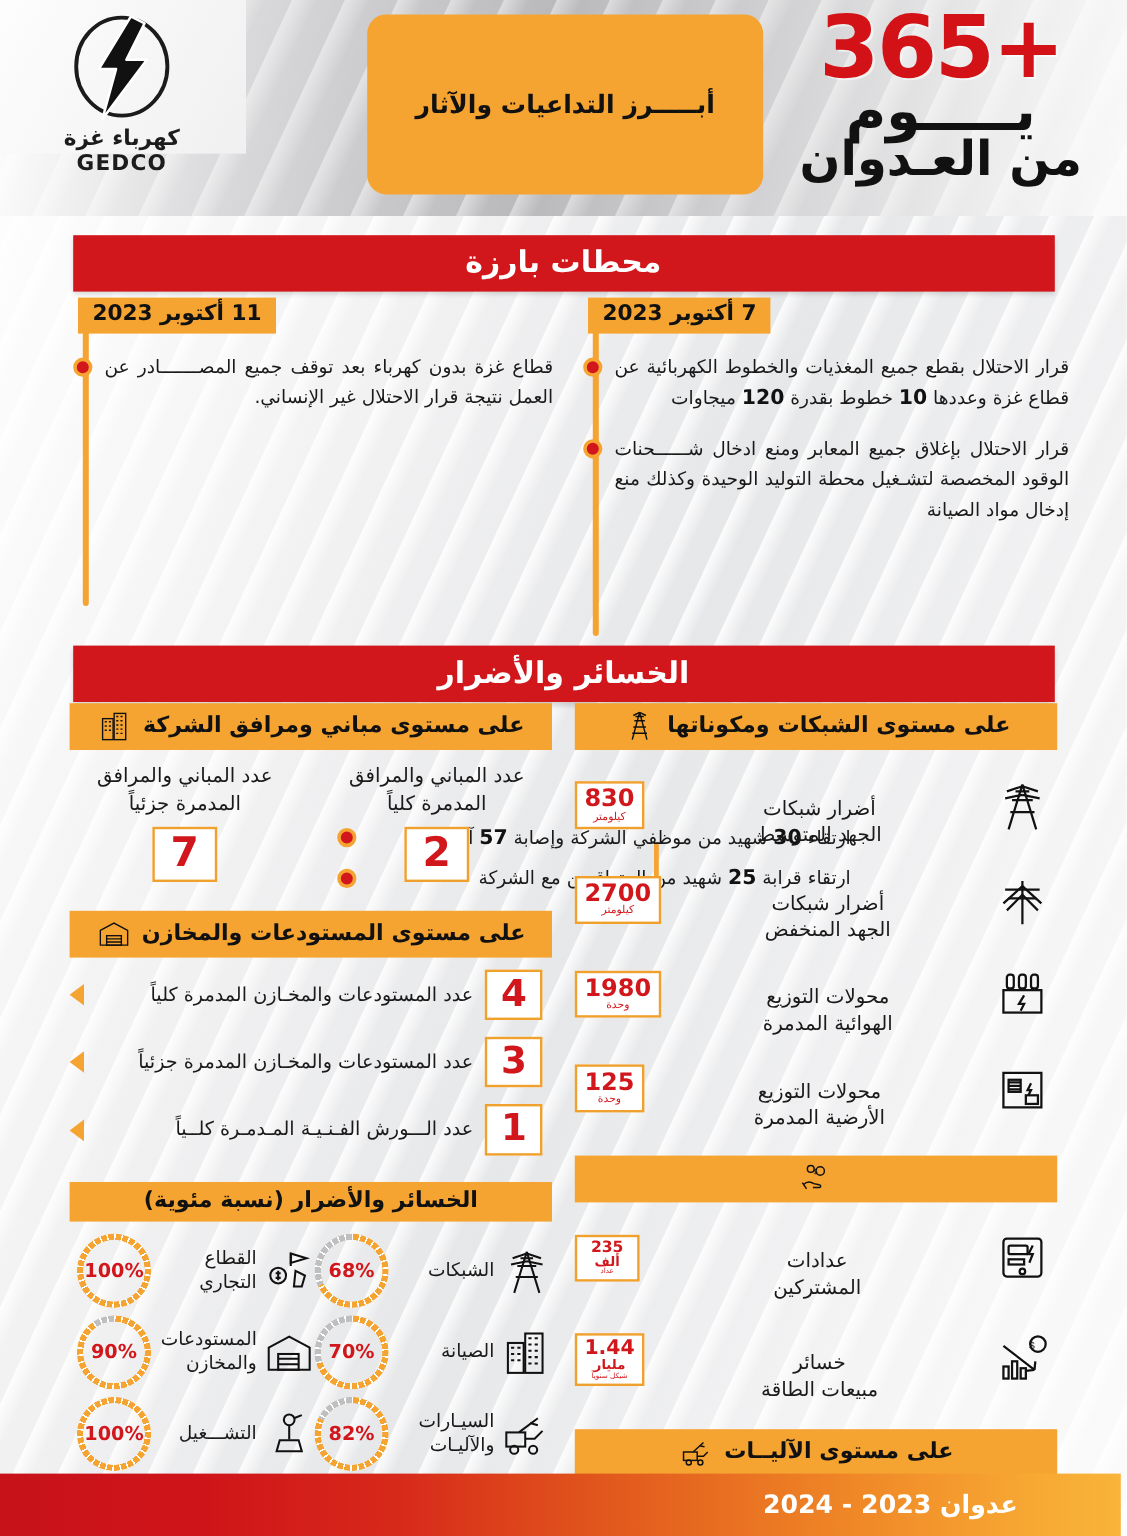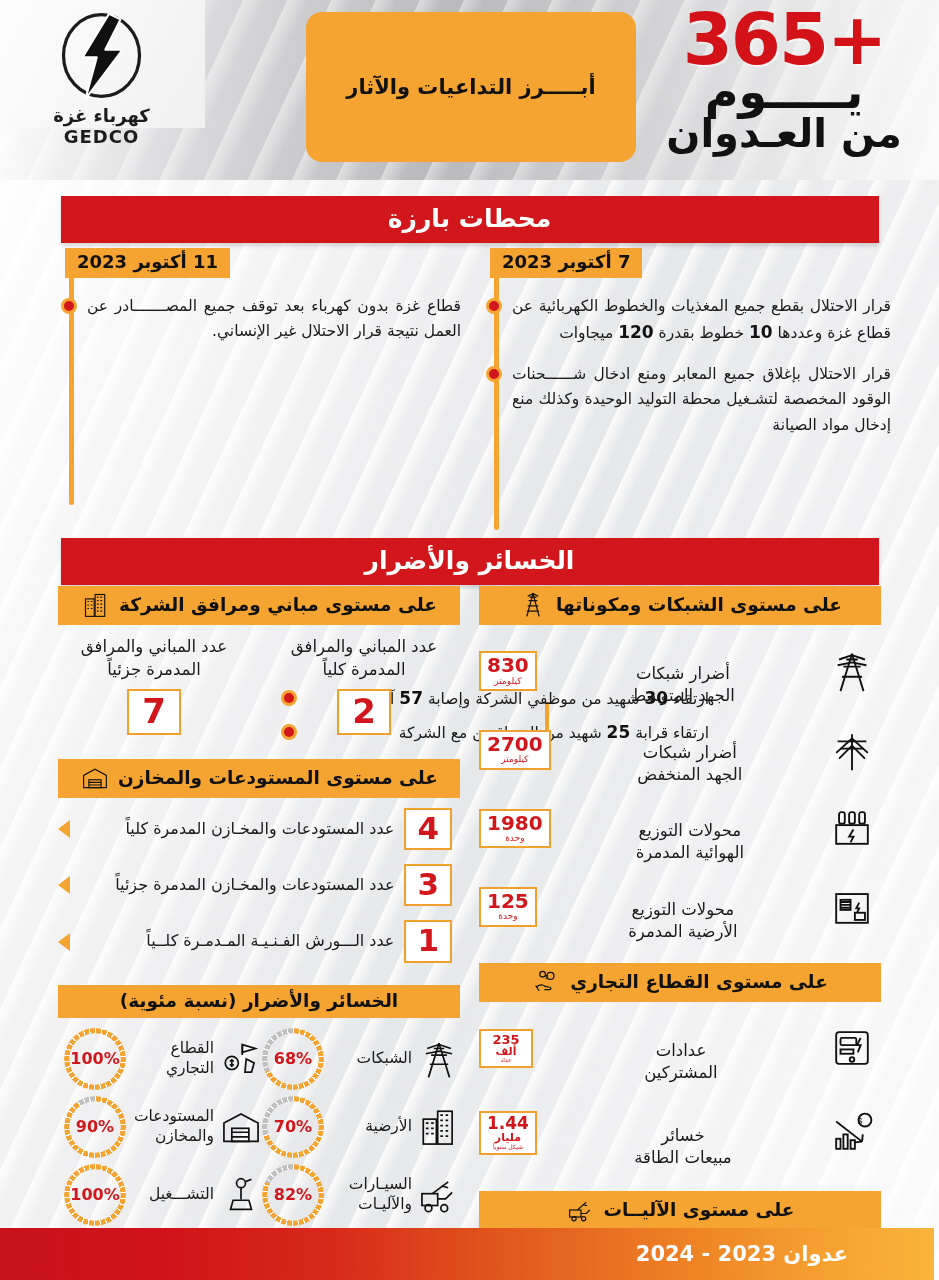--- a/index.html
+++ b/index.html
@@ -531,21 +531,20 @@
             </svg>
             <div class="stat-label">محولات التوزيع<br>الأرضية المدمرة</div>
             <div class="val-box">
               <span class="v">125</span>
               <span class="u">وحدة</span>
             </div>
           </div>
         </div>
 
       <div class="sect-head" style="margin-top:20px">
-        <span class="sh-title">على مستوى القطاع التجاري</span>
         <svg class="sh-icon" viewBox="0 0 32 32">
           <g fill="none" stroke="#111" stroke-width="1.4">
             <circle cx="11" cy="7" r="3.2"></circle>
               <circle cx="20" cy="9" r="4"></circle>
             <path d="M4 22c3-3 7-3 10-1l5 1c2 .3 2 2.6 0 2.6h-6"></path>
             <path d="M3 20l4 6"></path>
           </g>
           <text x="17.6" y="12" font-size="7" fill="#111" font-family="sans-serif">$</text>
         </svg>
       </div>
@@ -707,21 +706,21 @@
           </div>
           <div class="pct-line">
             <div class="pct-item">
               <svg class="pct-icon" viewBox="0 0 32 32">
                 <g fill="none" stroke="#111" stroke-width="1.3">
                   <rect x="4" y="10" width="10" height="19"></rect>
                   <rect x="15" y="4" width="11" height="25"></rect>
                   <path d="M6 13h2M10 13h2M6 17h2M10 17h2M6 21h2M10 21h2M17 7h2M21 7h2M17 11h2M21 11h2M17 15h2M21 15h2M17 19h2M21 19h2M17 23h2M21 23h2"></path>
                 </g>
               </svg>
-              <div class="pct-label">الأرضية</div>
+              <div class="pct-label">الصيانة</div>
               <div class="donut">
                 <div class="ring" style="background:conic-gradient(#f5a431 0deg 251.99999999999997deg, #bfbfbf 251.99999999999997deg 360deg)"></div>
                 <div class="dash"></div>
                 <div class="pct-txt">70%</div>
               </div>
             </div>
             <div class="pct-item">
               <svg class="pct-icon" viewBox="0 0 32 32">
                 <g fill="none" stroke="#111" stroke-width="1.3">
                   <path d="M3 13 L16 6 L29 13 V27 H3 Z"></path>

